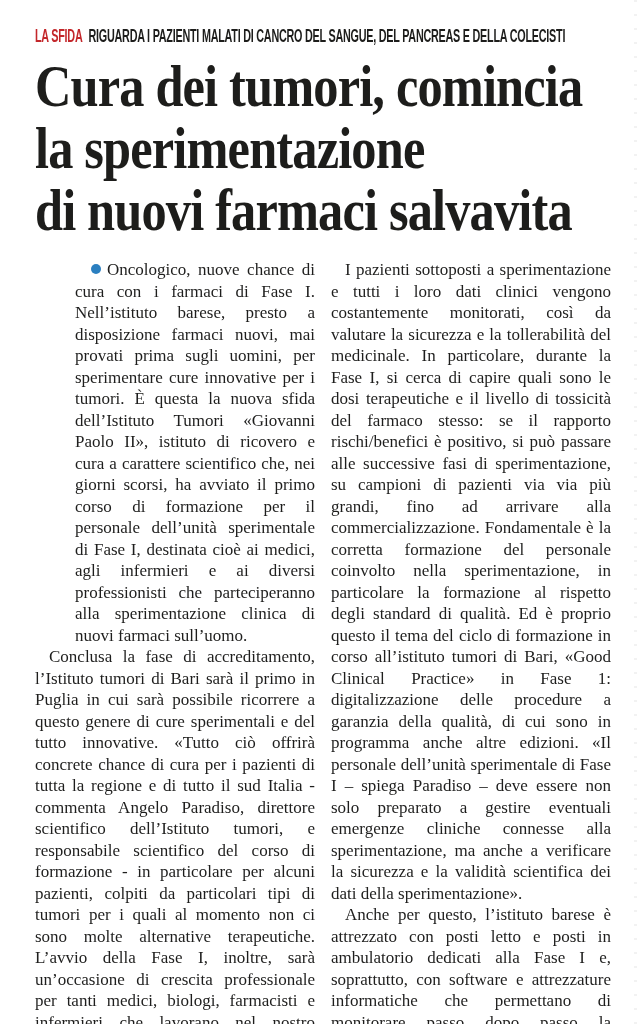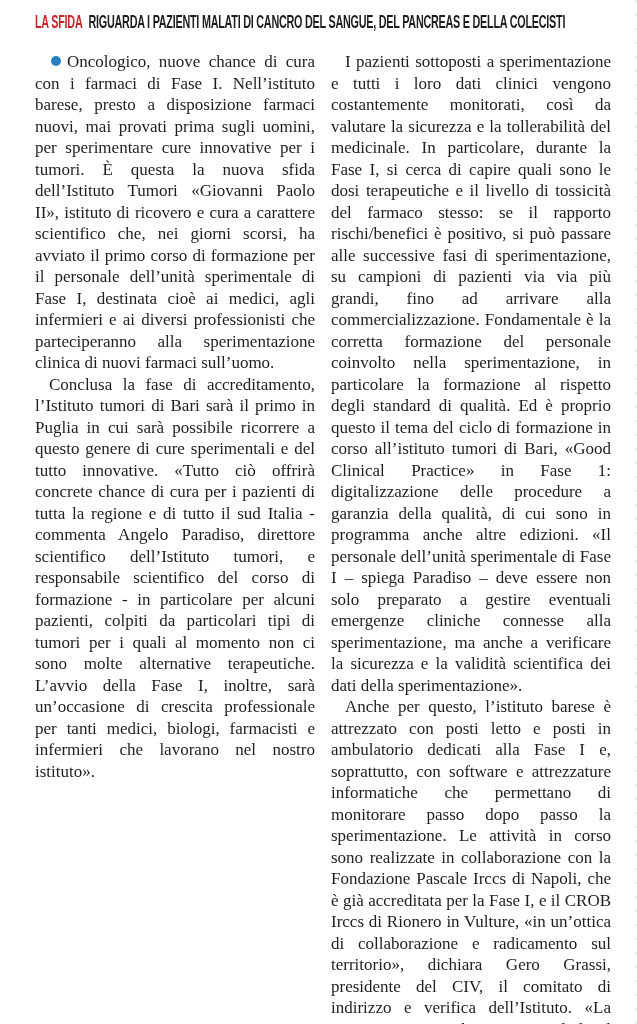--- a/index.html
+++ b/index.html
@@ -12,21 +12,21 @@
   html, body { width: 637px; height: 1024px; }
   body {
     background: var(--paper);
     color: var(--ink);
     font-family: "Liberation Serif", "DejaVu Serif", serif;
     overflow: hidden;
   }
   .page {
     width: 637px;
     height: 1024px;
-    padding: 10px 25px 0 35px;
+    padding: 24px 25px 0 35px;
     position: relative;
   }
   
   .kicker {
     white-space: nowrap;
     font-family: "Liberation Sans", "DejaVu Sans", sans-serif;
     font-weight: 700;
     font-size: 18px;
     letter-spacing: -0.4px;
     transform: scaleX(0.60);
@@ -60,21 +60,21 @@
   .col {
     width: 280px;
     font-size: 17px;
     line-height: 21.5px;
     text-align: justify;
     hyphens: auto;
     -webkit-hyphens: auto;
     color: #1e1e1d;
   }
   .col p { text-indent: 14px; }
-  .col p.lead { text-indent: 16px; }
+  .col p.lead { text-indent: 16px; margin-left: 40px; }
   .bullet {
     display: inline-block;
     width: 10px;
     height: 10px;
     border-radius: 50%;
     background: var(--bullet-blue);
     margin-right: 6px;
     position: relative;
     top: -1px;
   }
@@ -90,20 +90,25 @@
 </style>
 </head>
 <body>
 
 <div class="page">
 
   <div class="kicker">
     <span class="kicker-label">LA SFIDA</span><span class="kicker-text">RIGUARDA I PAZIENTI MALATI DI CANCRO DEL SANGUE, DEL PANCREAS E DELLA COLECISTI</span>
   </div>
 
+  <h1 class="headline">
+    <span class="hl-line">Cura dei tumori, comincia</span>
+    <span class="hl-line">la sperimentazione</span>
+    <span class="hl-line">di nuovi farmaci salvavita</span>
+  </h1>
 
   <div class="columns">
     <div class="col">
       <p class="lead"><span class="bullet"></span><span>Oncologico, nuove chance di cura con i farmaci di Fase I. Nell’istituto barese, presto a disposizione farmaci nuovi, mai provati prima sugli uomini, per sperimentare cure innovative per i tumori. È questa la nuova sfida dell’Istituto Tumori «Giovanni Paolo II», istituto di ricovero e cura a carattere scientifico che, nei giorni scorsi, ha avviato il primo corso di formazione per il personale dell’unità sperimentale di Fase I, destinata cioè ai medici, agli infermieri e ai diversi professionisti che parteciperanno alla sperimentazione clinica di nuovi farmaci sull’uomo.</span></p>
       <p>Conclusa la fase di accreditamento, l’Istituto tumori di Bari sarà il primo in Puglia in cui sarà possibile ricorrere a questo genere di cure sperimentali e del tutto innovative. «Tutto ciò offrirà concrete chance di cura per i pazienti di tutta la regione e di tutto il sud Italia - commenta Angelo Paradiso, direttore scientifico dell’Istituto tumori, e responsabile scientifico del corso di formazione - in particolare per alcuni pazienti, colpiti da particolari tipi di tumori per i quali al momento non ci sono molte alternative terapeutiche. L’avvio della Fase I, inoltre, sarà un’occasione di crescita professionale per tanti medici, biologi, farmacisti e infermieri che lavorano nel nostro istituto».</p>
 
     </div>
     <div class="col">
       <p>I pazienti sottoposti a sperimentazione e tutti i loro dati clinici vengono costantemente monitorati, così da valutare la sicurezza e la tollerabilità del medicinale. In particolare, durante la Fase I, si cerca di capire quali sono le dosi terapeutiche e il livello di tossicità del farmaco stesso: se il rapporto rischi/benefici è positivo, si può passare alle successive fasi di sperimentazione, su campioni di pazienti via via più grandi, fino ad arrivare alla commercializzazione. Fondamentale è la corretta formazione del personale coinvolto nella sperimentazione, in particolare la formazione al rispetto degli standard di qualità. Ed è proprio questo il tema del ciclo di formazione in corso all’istituto tumori di Bari, «Good Clinical Practice» in Fase 1: digitalizzazione delle procedure a garanzia della qualità, di cui sono in programma anche altre edizioni. «Il personale dell’unità sperimentale di Fase I – spiega Paradiso – deve essere non solo preparato a gestire eventuali emergenze cliniche connesse alla sperimentazione, ma anche a verificare la sicurezza e la validità scientifica dei dati della sperimentazione».</p>
       <p>Anche per questo, l’istituto barese è attrezzato con posti letto e posti in ambulatorio dedicati alla Fase I e, soprattutto, con software e attrezzature informatiche che permettano di monitorare passo dopo passo la sperimentazione. Le attività in corso sono realizzate in collaborazione con la Fondazione Pascale Irccs di Napoli, che è già accreditata per la Fase I, e il CROB Irccs di Rionero in Vulture, «in un’ottica di collaborazione e radicamento sul territorio», dichiara Gero Grassi, presidente del CIV, il comitato di indirizzo e verifica dell’Istituto. «La sperimentazione clinica – conclude il direttore generale dell’Istituto, Antonio Delvino – è un percorso lungo, che può durare anni, ma che, in prospettiva, ci permetterà di trovare nuove strade per curare i tumori, in particolare i melanomi, alcuni tipi di tumore del sangue, del pancreas e della colecisti».</p>

